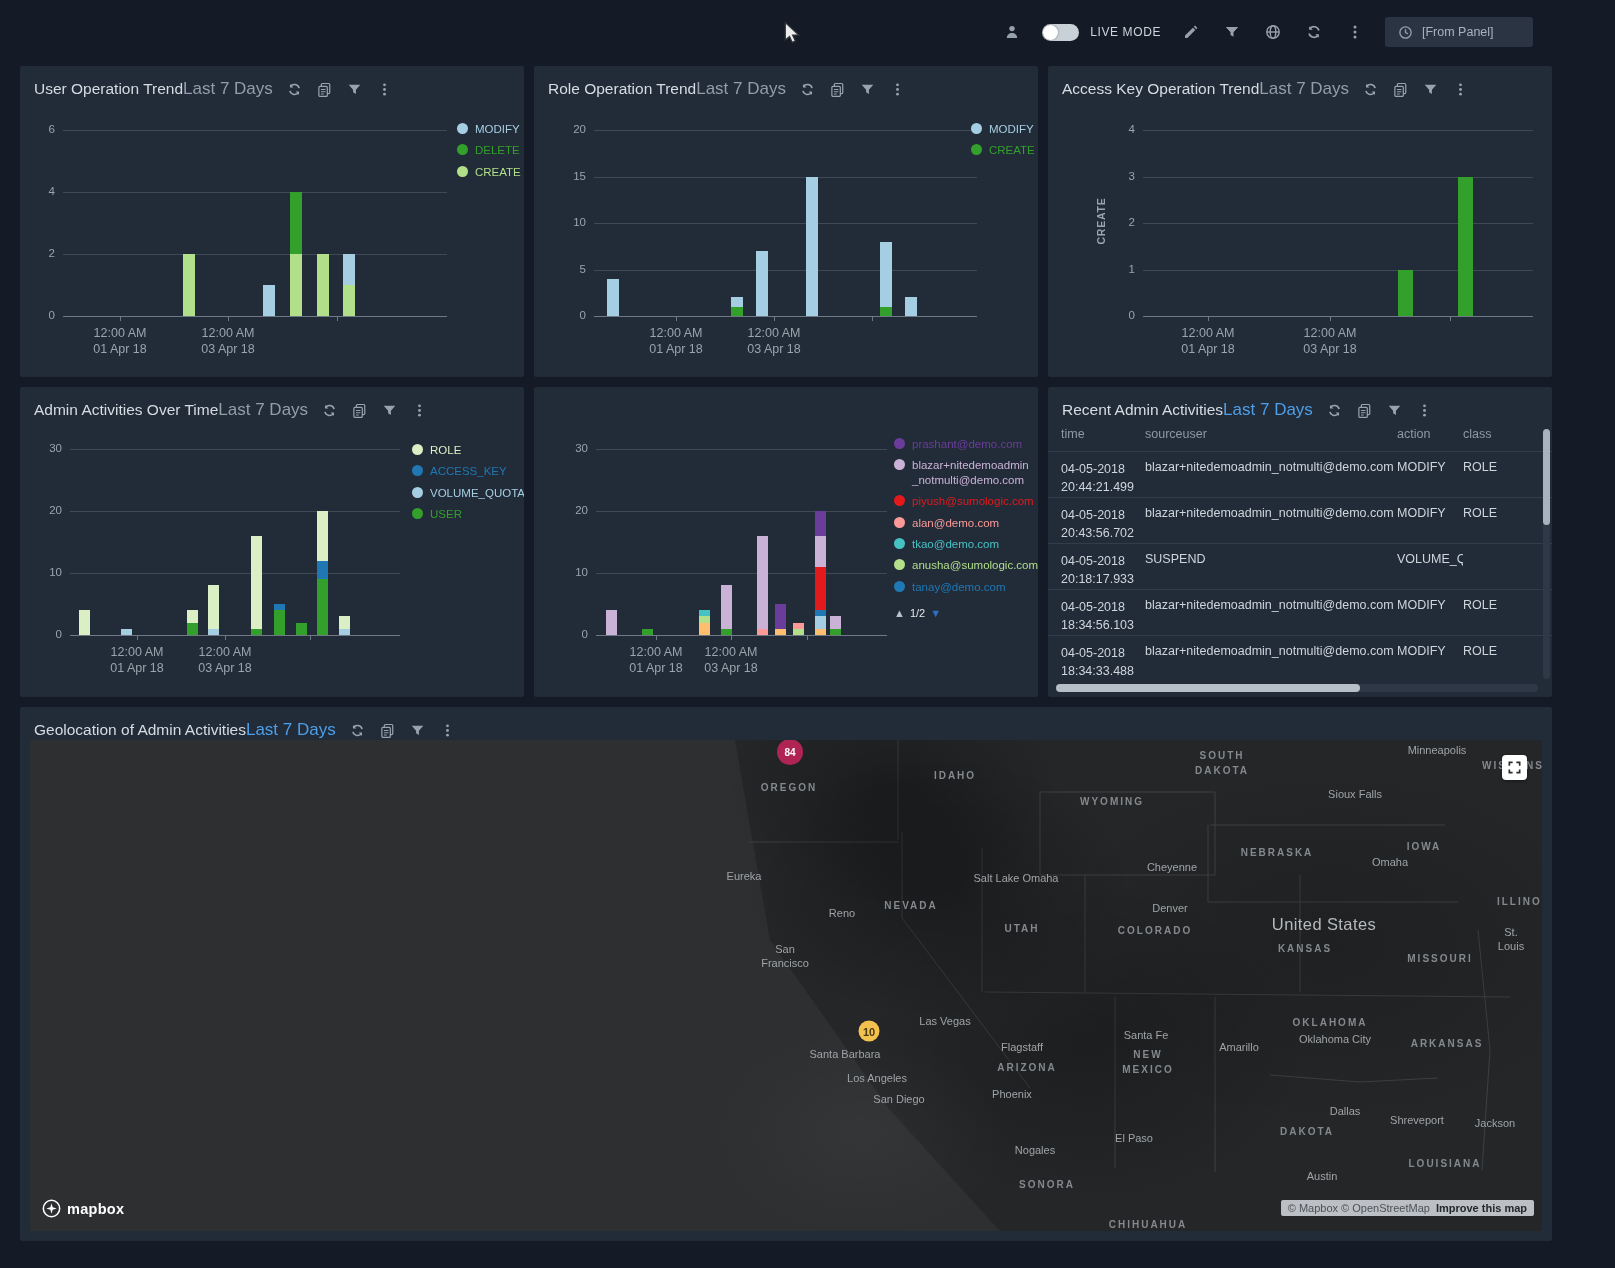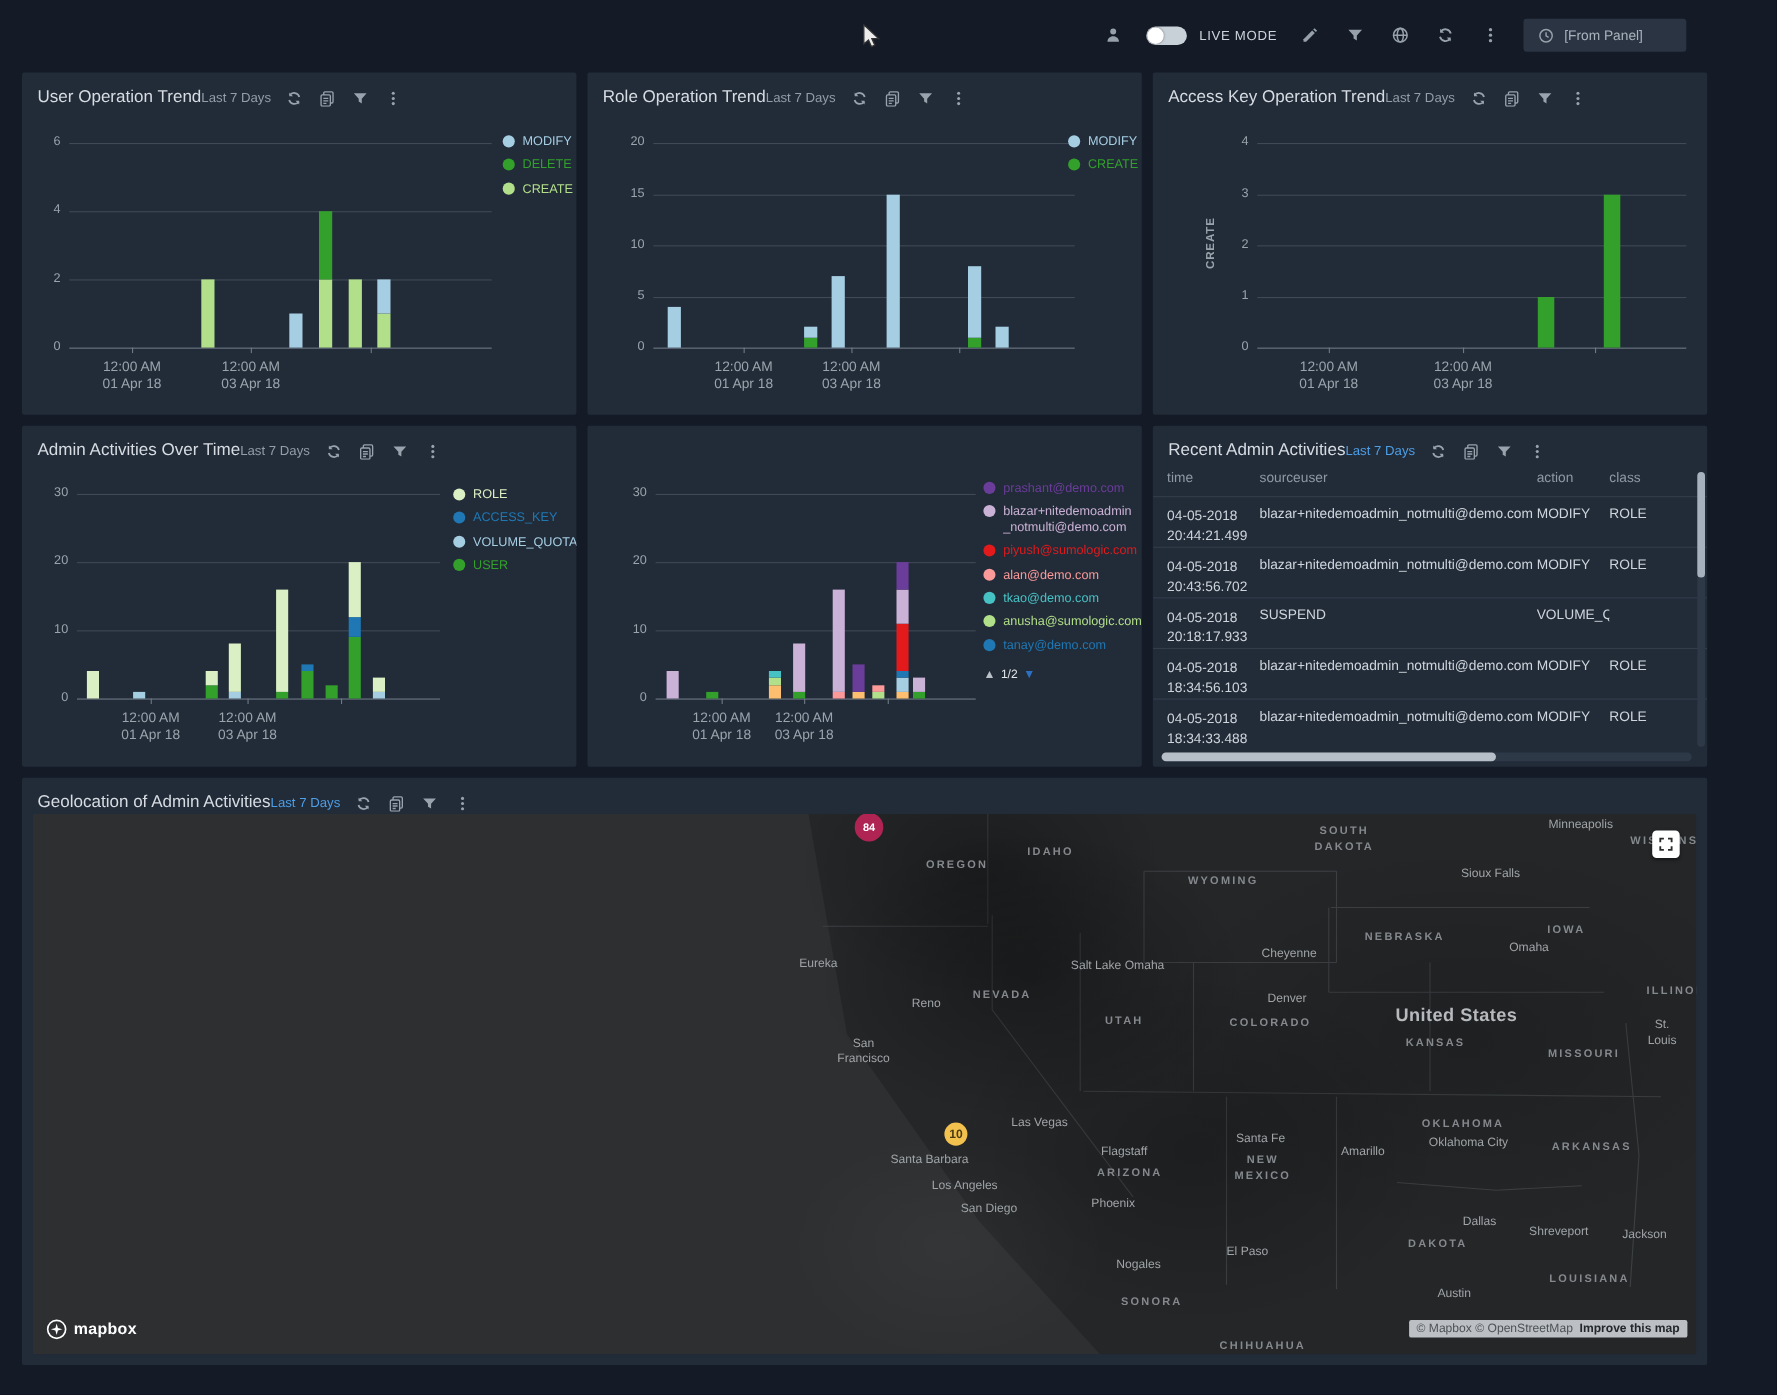--- a/index.html
+++ b/index.html
@@ -16,21 +16,21 @@
   .toggle .knob { position:absolute; left:1px; top:1px; width:15px; height:15px; border-radius:50%; background:#ffffff; box-shadow:0 0 2px rgba(0,0,0,.5); }
   .live-label { font-size:12px; color:#cdd4da; letter-spacing:.6px; margin-left:-8px; }
   .from-panel { display:flex; align-items:center; gap:9px; background:#2a3443; border-radius:3px; height:30px; padding:0 12px; min-width:148px; color:#a9b3bd; font-size:12.5px; cursor:pointer; }
 
   
   .grid { position:absolute; top:66px; left:20px; width:1532px; display:grid; grid-template-columns:504px 504px 504px; grid-template-rows:311px 310px 534px; gap:10px; }
   .panel { position:relative; background:#222b38; border-radius:2px; overflow:hidden; }
   .panel-head { position:absolute; top:0; left:0; right:0; height:34px; display:flex; align-items:center; justify-content:flex-start; padding:12px 14px 0 14px; }
   .panel-title { font-size:15.5px; font-weight:400; color:#d6dce2; }
   .panel-actions { display:flex; align-items:center; gap:13px; color:#8a95a1; }
-  .range { font-size:12px; }
+  .range { font-size:17px; }
   .range.muted { color:#939ea9; }
   .range.link { color:#4d9fe8; }
   .pa-icon { display:flex; width:17px; height:17px; align-items:center; justify-content:center; cursor:pointer; color:#98a3ae; }
   .map-panel { grid-column:1 / -1; }
 
   
   .chart { position:absolute; inset:0; }
   .plot { position:absolute; }
   .grid-line { position:absolute; left:0; right:0; height:1px; background:#3f4a56; }
   .grid-line.zero { background:#6e7985; }
@@ -62,21 +62,21 @@
   .map { position:absolute; left:10px; top:33px; width:1512px; height:491px; background:#2d2f31; overflow:hidden; }
   .landsvg { position:absolute; inset:0; }
   .terrain { position:absolute; inset:0;
     background:
       radial-gradient(280px 190px at 60% 30%, rgba(0,0,0,.30), transparent 70%),
       radial-gradient(320px 230px at 70% 62%, rgba(0,0,0,.22), transparent 70%),
       radial-gradient(210px 150px at 55% 80%, rgba(255,255,255,.03), transparent 70%),
       radial-gradient(420px 260px at 86% 42%, rgba(0,0,0,.16), transparent 70%),
       radial-gradient(240px 170px at 57% 10%, rgba(0,0,0,.26), transparent 70%); }
   .state { position:absolute; transform:translate(-50%,-50%); color:#85898d; font-size:10px; font-weight:700; letter-spacing:2px; white-space:pre-line; text-align:center; line-height:1.5; }
-  .state.big { font-size:16.5px; font-weight:700; letter-spacing:.4px; color:#b7babd; }
+  .state.big { font-size:16.5px; font-weight:400; letter-spacing:.4px; color:#b7babd; }
   .city { position:absolute; transform:translate(-50%,-50%); color:#a0a4a7; font-size:11px; white-space:pre-line; text-align:center; line-height:1.3; }
   .marker { position:absolute; transform:translate(-50%,-50%); border-radius:50%; display:flex; align-items:center; justify-content:center; font-weight:700; }
   .expand-btn { position:absolute; right:15px; top:15px; width:25px; height:25px; background:#ffffff; border-radius:4px; display:flex; align-items:center; justify-content:center; cursor:pointer; box-shadow:0 1px 3px rgba(0,0,0,.4); }
   .mblogo { position:absolute; left:12px; bottom:13px; display:flex; align-items:center; gap:6px; color:#ffffff; font-weight:700; font-size:14.5px; letter-spacing:.3px; cursor:pointer; }
   .attrib { position:absolute; right:8px; bottom:15px; background:rgba(222,226,229,.82); color:#4c5257; font-size:11px; padding:2px 7px; border-radius:2px; white-space:nowrap; }
   .attrib b { color:#23282c; margin-left:6px; cursor:pointer; }
 
   .cursor { position:absolute; left:783px; top:22px; pointer-events:none; z-index:50; }
 </style>
 </head>
@@ -685,21 +685,21 @@
             <line x1="1180" y1="85" x2="1415" y2="85" stroke="#3e4143" stroke-width="1"></line>
             <line x1="1178" y1="162" x2="1428" y2="162" stroke="#3e4143" stroke-width="1"></line>
             <line x1="1178" y1="85" x2="1178" y2="162" stroke="#3e4143" stroke-width="1"></line>
             <line x1="1240" y1="335" x2="1330" y2="342" stroke="#3e4143" stroke-width="1"></line>
             <line x1="1330" y1="342" x2="1408" y2="338" stroke="#3e4143" stroke-width="1"></line>
             <line x1="1448" y1="190" x2="1460" y2="310" stroke="#3e4143" stroke-width="1"></line>
             <line x1="1460" y1="310" x2="1452" y2="430" stroke="#3e4143" stroke-width="1"></line>
           </svg>
         <div class="terrain"></div>
         <div id="map-labels">
-            <div class="state" style="left: 840px; top: 47px;">OREGON</div>
+            <div class="state" style="left: 759px; top: 47px;">OREGON</div>
             <div class="state" style="left: 925px; top: 35px;">IDAHO</div>
             <div class="state" style="left: 1082px; top: 61px;">WYOMING</div>
             <div class="state" style="left: 1192px; top: 23px;">SOUTH
 DAKOTA</div>
             <div class="state" style="left: 1490px; top: 25px;">WISCONSIN</div>
             <div class="state" style="left: 1247px; top: 112px;">NEBRASKA</div>
             <div class="state" style="left: 1394px; top: 106px;">IOWA</div>
             <div class="state" style="left: 1496px; top: 161px;">ILLINOIS</div>
             <div class="state" style="left: 881px; top: 165px;">NEVADA</div>
             <div class="state" style="left: 992px; top: 188px;">UTAH</div>

